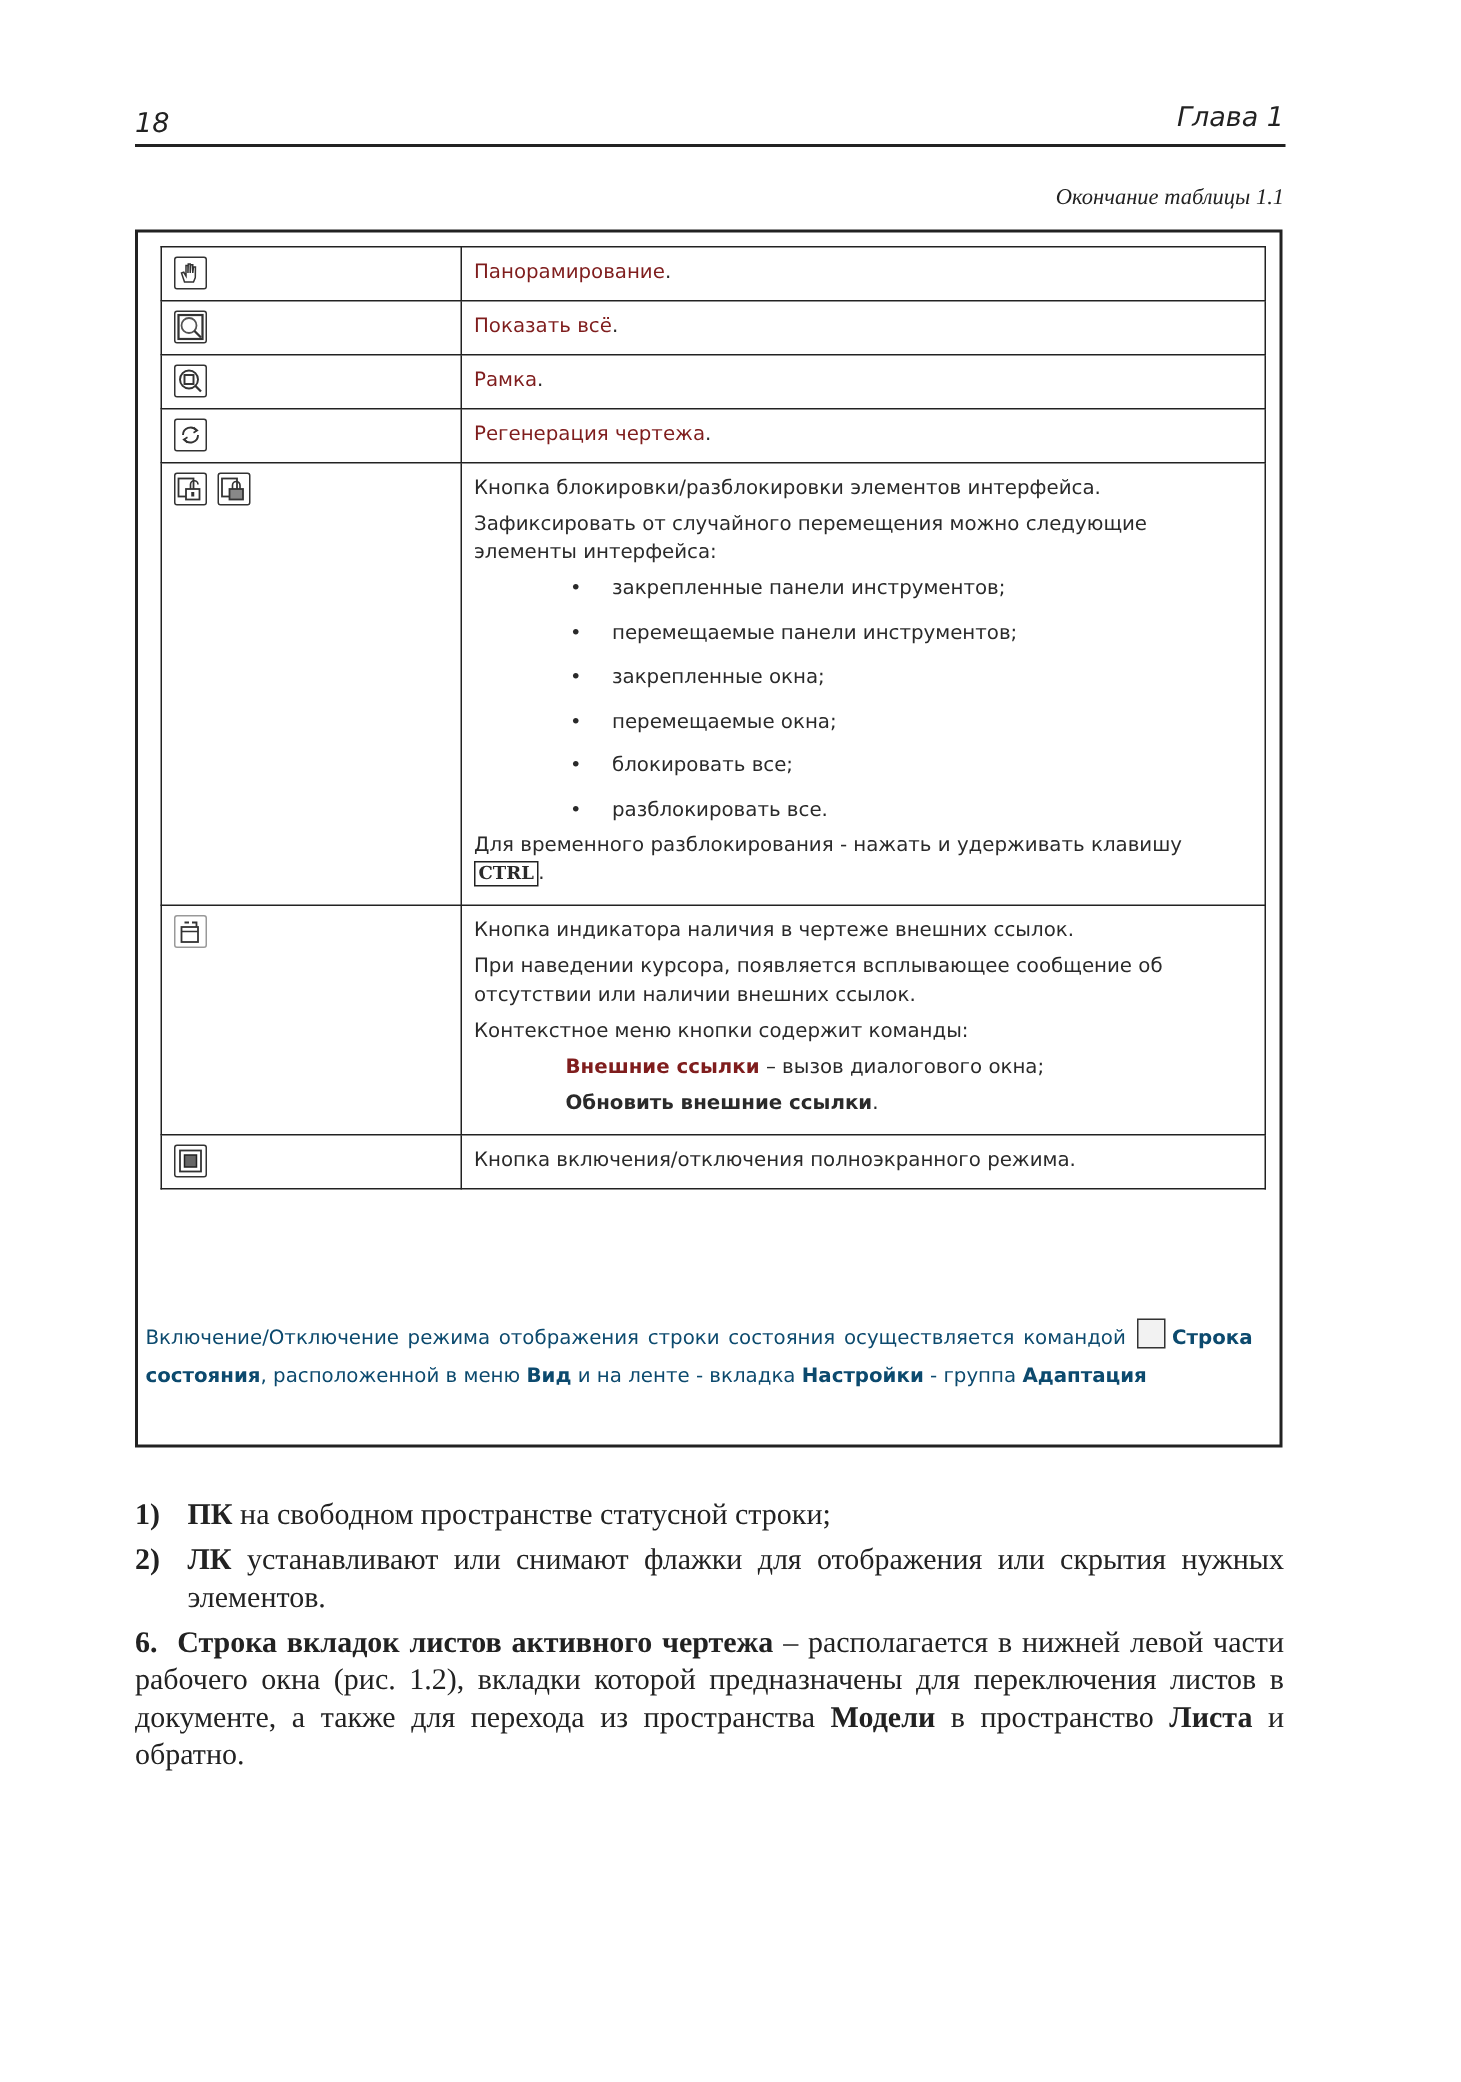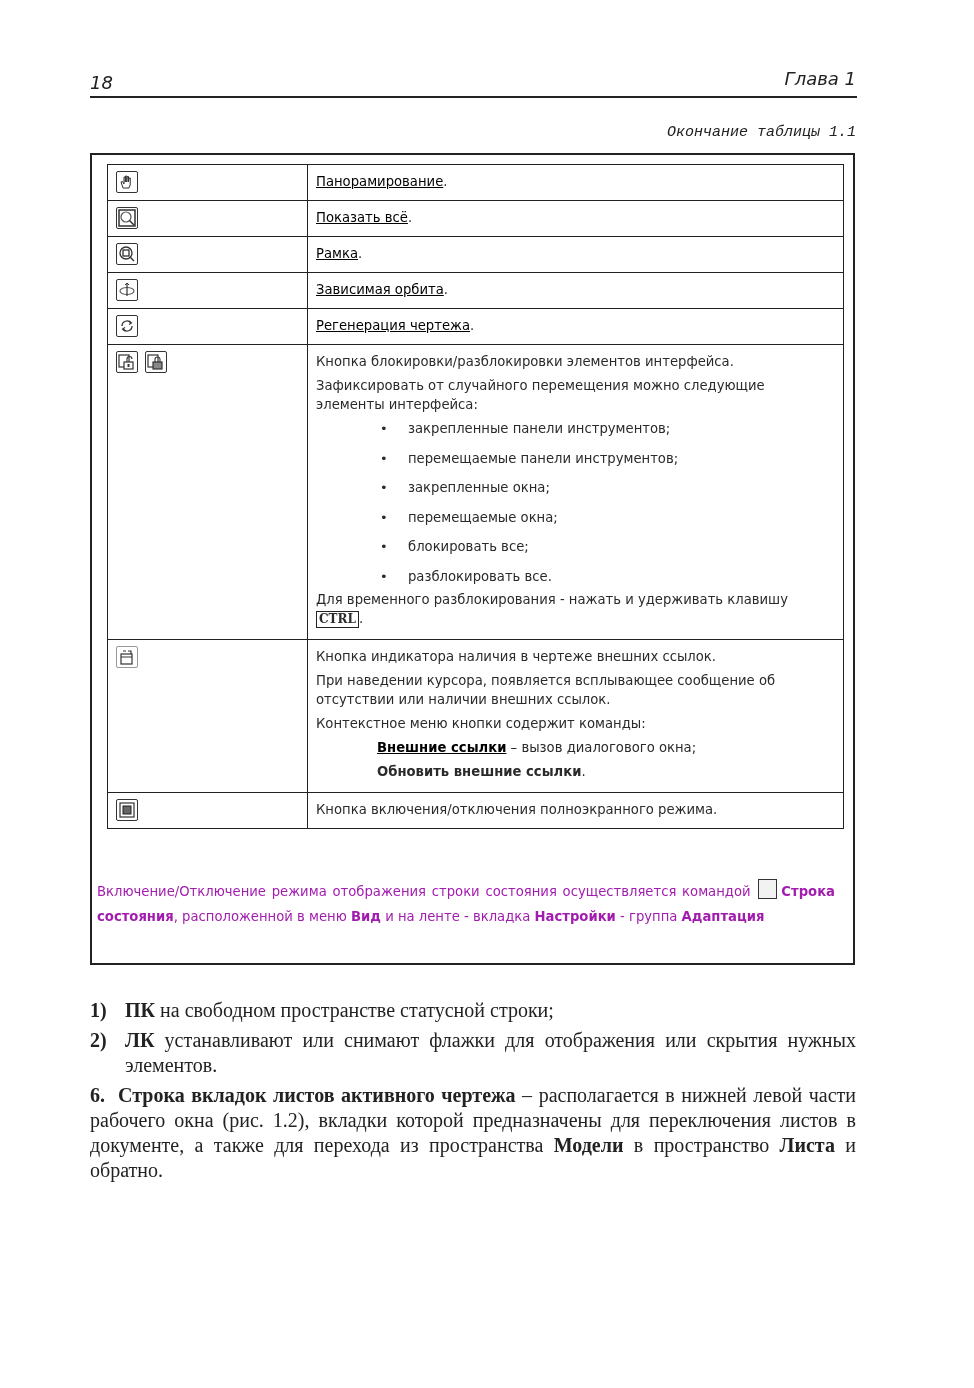--- a/index.html
+++ b/index.html
@@ -5,47 +5,47 @@
   html, body { margin: 0; padding: 0; background: #ffffff; }
   body { width: 974px; height: 1388px; position: relative; overflow: hidden; color: #1a1a1a; }
   .page { position: absolute; left: 0; top: 0; width: 974px; height: 1388px; }
 
   .running-head { position: absolute; left: 90px; top: 66px; width: 766px; height: 30px;
     font-family: "DejaVu Sans", sans-serif; font-style: italic; font-size: 18px; color: #222; }
   .running-head .pno { position: absolute; left: 0; top: 6px; }
   .running-head .chap { position: absolute; right: 0; top: 2px; }
   .head-rule { position: absolute; left: 90px; top: 96px; width: 767px; height: 2px; background: #222; }
 
-  .table-caption { position: absolute; right: 118px; top: 124px; font-family: Liberation Mono, monospace;
+  .table-caption { position: absolute; right: 118px; top: 124px; font-family: Liberation Serif, serif;
     font-style: italic; font-size: 15px; color: #222; }
 
   .frame { position: absolute; left: 90px; top: 153px; width: 761px; height: 808px; border: 2px solid #222; }
   table.t { position: absolute; left: 15px; top: 9px; width: 737px; border-collapse: collapse;
     font-family: "DejaVu Sans", sans-serif; font-size: 13.2px; color: #2a2a2a; }
   table.t td { border: 1.5px solid #222; vertical-align: top; padding: 0; }
   table.t td.ic { width: 183px; padding: 6px 8px; }
   table.t td.tx { padding: 7px 8px 6px 8px; line-height: 19px; }
   .r1 td { height: 22px; }
 
   .icon { display: inline-block; width: 22px; height: 22px; border: 1.5px solid #333; border-radius: 2px;
     box-sizing: border-box; position: relative; vertical-align: top; background: #fff; margin-right: 3px; }
   .icon svg { position: absolute; left: 1px; top: 1px; }
 
-  a.lnk { color: #000000; text-decoration: underline; }
+  a.lnk { color: #7f1d1d; }
   .p { margin: 0 0 5px 0; }
   ul.bl { margin: 4px 0 4px 0; padding-left: 92px; list-style: none; }
   ul.bl li { position: relative; line-height: 19px; margin-bottom: 10.5px; }
   ul.bl li::before { content: "•"; position: absolute; left: -28px; top: 0; font-size: 13px; }
   .ctrl { display: inline-block; border: 1.5px solid #222; font-weight: bold; 
     font-family: "DejaVu Serif", serif; font-size: 12px; padding: 0 2px; line-height: 15px; }
   .sub { padding-left: 61px; margin: 0 0 5px 0; }
   b { font-weight: bold; }
 
   .note { position: absolute; left: 5px; top: 724px; width: 738px; font-family: "DejaVu Sans", sans-serif;
-    font-size: 13.2px; color: #a21caf; line-height: 25px; text-align: justify; }
+    font-size: 13.2px; color: #0c4a6e; line-height: 25px; text-align: justify; }
   .note .cb { display: inline-block; width: 17px; height: 18px; border: 1.5px solid #333; vertical-align: -3px;
     background: #f2f2f2; margin: 0 4px 0 2px; }
 
   .body-text { position: absolute; left: 90px; top: 998px; width: 766px; font-family: "Liberation Serif", serif;
     font-size: 20px; color: #222; line-height: 25px; }
   .body-text .par { margin: 0 0 6px 0; text-align: justify; }
   .body-text .li { position: relative; padding-left: 35px; margin: 0 0 5px 0; text-align: justify; }
   .body-text .li .num { position: absolute; left: 0; top: 0; font-weight: bold; }
   .body-text .sec { margin: 0 0 6px 0; text-align: justify; }
 </style>
@@ -91,32 +91,20 @@
         <td class="ic">
           <span class="icon">
             <svg width="18" height="18" viewBox="0 0 18 18">
                   <circle cx="8" cy="8" r="6" fill="none" stroke="#333" stroke-width="1.3"></circle>
                   <rect x="5" y="5" width="6" height="6" fill="none" stroke="#333" stroke-width="1.3"></rect>
                   <line x1="12" y1="12" x2="16" y2="16" stroke="#333" stroke-width="1.5"></line>
                 </svg>
           </span>
         </td>
         <td class="tx"><a class="lnk">Рамка</a><span>.</span></td>
-      </tr>
-      <tr class="r1">
-        <td class="ic">
-          <span class="icon">
-            <svg width="18" height="18" viewBox="0 0 18 18">
-                  <ellipse cx="9" cy="10" rx="7" ry="3.5" fill="none" stroke="#666" stroke-width="1.2"></ellipse>
-                  <line x1="9" y1="2" x2="9" y2="15" stroke="#333" stroke-width="1.2"></line>
-                  <path d="M7 4 L9 2 L11 4" fill="none" stroke="#333" stroke-width="1"></path>
-                </svg>
-          </span>
-        </td>
-        <td class="tx"><a class="lnk">Зависимая орбита</a><span>.</span></td>
       </tr>
       <tr class="r1">
         <td class="ic">
           <span class="icon">
             <svg width="18" height="18" viewBox="0 0 18 18">
                   <path d="M4 9 A5 5 0 0 1 13 6" fill="none" stroke="#333" stroke-width="1.3"></path>
                   <path d="M14 9 A5 5 0 0 1 5 12" fill="none" stroke="#333" stroke-width="1.3"></path>
                   <path d="M11 4 L13.5 6 L11 7.5" fill="none" stroke="#333" stroke-width="1.1"></path>
                   <path d="M7 14 L4.5 12 L7 10.5" fill="none" stroke="#333" stroke-width="1.1"></path>
                 </svg>

